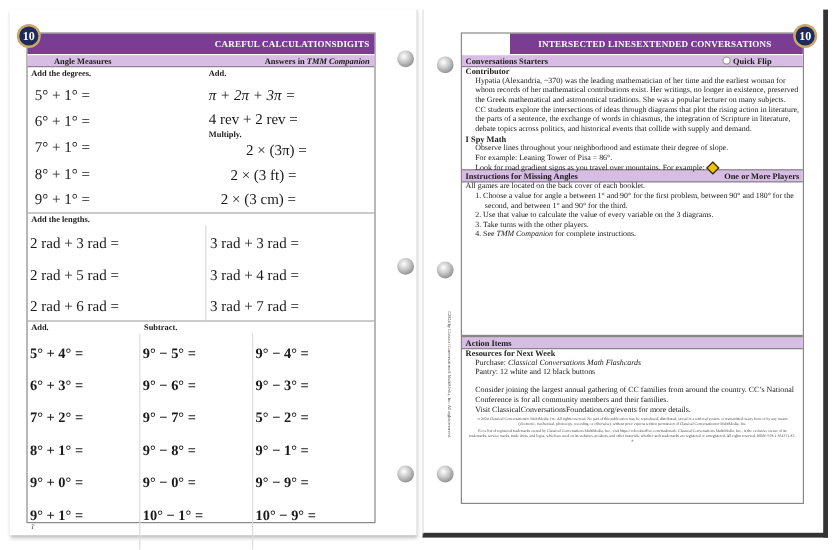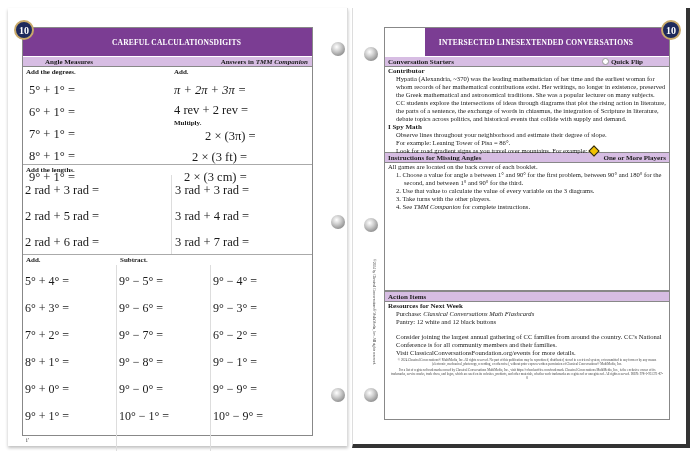--- a/index.html
+++ b/index.html
@@ -12,55 +12,55 @@
   .page-right { position: absolute; left: 352px; top: 8px; width: 338px; height: 440px; background: #fff;
     border-right: 4px solid #333; border-bottom: 4px solid #333; border-left: 1px solid #ddd; }
 
   .hole { position: absolute; width: 14px; height: 14px; border-radius: 50%;
     background: radial-gradient(circle at 40% 35%, #ffffff 0%, #cfcfcf 35%, #6a6a6a 100%); }
 
   .sheet { position: absolute; border: 1px solid #888; background: #fff; }
   .left-sheet { left: 22px; top: 27px; width: 291px; height: 409px; }
   .right-sheet { left: 384px; top: 27px; width: 286px; height: 393px; }
 
-  .bar-dark { height: 28px; background: #7b3d93; color: #fff; font-size: 7.5px; letter-spacing: 0.2px;
-    display: flex; justify-content: center; align-items: center; padding: 0 4px 0 22px; font-weight: bold; }
+  .bar-dark { height: 17px; background: #7b3d93; color: #fff; font-size: 7.5px; letter-spacing: 0.2px;
+    display: flex; justify-content: flex-end; align-items: center; padding: 0 4px 0 22px; font-weight: bold; }
   .right-sheet .bar-dark { padding: 0 26px 0 4px; margin-left: 40px; }
   .bar-light { height: 11px; background: #d7bde3; color: #1a1a1a; font-size: 7px; font-weight: bold;
     display: flex; justify-content: space-between; align-items: center; padding: 0 4px 0 22px;
     border-top: 1px solid #fff; border-bottom: 1px solid #888; }
   .right-sheet .bar-light { padding: 0 26px 0 3px; }
   .bar-light.plain { padding: 0 3px; border-top: 1px solid #888; }
 
   .badge { position: absolute; width: 20px; height: 20px; border-radius: 50%; background: #1e2a5c;
     border: 2px solid #c8a96a; color: #fff; font-size: 10px; font-weight: bold; display: flex;
     align-items: center; justify-content: center; z-index: 5; }
   .badge-left { left: 14px; top: 20px; }
   .badge-right { left: 661px; top: 20px; }
 
   .section { position: relative; border-bottom: 1px solid #aaa; }
   .sec-label { font-size: 7px; font-weight: bold; padding: 1px 3px; }
   .math { font-size: 12.5px; line-height: 1; white-space: nowrap; }
 
   
-  .s1 { height: 98px; }
+  .s1 { height: 122px; }
   .s1 .col-l { position: absolute; left: 0; top: 0; width: 148px; }
   .s1 .col-r { position: absolute; left: 148px; top: 0; width: 140px; }
   .s1 .col-l .math { position: absolute; left: 6px; }
   .s1 .col-r .math { position: absolute; }
 
   
   .s2 { height: 90px; }
   .s2 .divider { position: absolute; left: 148px; top: 10px; bottom: 0; border-left: 1px solid #ddd; }
   .s2 .math { position: absolute; }
 
   
   .s3 { height: 196px; border-bottom: none; }
   .s3 .vd { position: absolute; top: 10px; bottom: 0; border-left: 1px solid #ddd; }
-  .s3 .math { position: absolute; font-size: 12px; }
+  .s3 .math { position: absolute; font-size: 12px; font-weight: bold; }
 
   .page-num { position: absolute; left: 26px; top: 437px; font-size: 6px; color: #333; }
 
   
   .rt { font-size: 6.6px; line-height: 8px; padding: 0 3px; }
   .rt .h { font-weight: bold; font-size: 7px; }
   .rt .ind { padding-left: 8px; }
   .rt ol { list-style: none; padding-left: 8px; }
   .rt ol li { padding-left: 8px; text-indent: -8px; }
   .quick-flip { display: flex; align-items: center; gap: 2px; }
@@ -146,41 +146,41 @@
       <div class="math" style="left:2px;top:128px">9° + 0° =</div>
       <div class="math" style="left:2px;top:155px">9° + 1° =</div>
       <div class="math" style="left:96px;top:20px">9° − 5° =</div>
       <div class="math" style="left:96px;top:47px">9° − 6° =</div>
       <div class="math" style="left:96px;top:74px">9° − 7° =</div>
       <div class="math" style="left:96px;top:101px">9° − 8° =</div>
       <div class="math" style="left:96px;top:128px">9° − 0° =</div>
       <div class="math" style="left:96px;top:155px">10° − 1° =</div>
       <div class="math" style="left:190px;top:20px">9° − 4° =</div>
       <div class="math" style="left:190px;top:47px">9° − 3° =</div>
-      <div class="math" style="left:190px;top:74px">6° − 2° =</div>
+      <div class="math" style="left:190px;top:74px">5° − 2° =</div>
       <div class="math" style="left:190px;top:101px">9° − 1° =</div>
       <div class="math" style="left:190px;top:128px">9° − 9° =</div>
       <div class="math" style="left:190px;top:155px">10° − 9° =</div>
     </div>
   </div>
   <div class="page-num">i'</div>
 
   <div class="vertical-copy">
       <span>©2024 by Classical Conversations® MultiMedia, Inc. All rights reserved.</span>
     </div>
   <div class="badge badge-right">
       <span>10</span>
     </div>
   <div class="sheet right-sheet">
     <div class="bar-dark">
       <span>INTERSECTED LINES</span>
       <span>EXTENDED CONVERSATIONS</span>
     </div>
     <div class="bar-light">
-      <span>Conversation Starters</span>
+      <span>Conversations Starters</span>
       <span class="quick-flip">
           <span class="qf-circle"></span>
           <span>Quick Flip</span>
         </span>
     </div>
     <div class="rt conv-block">
       <div class="h">Contributor</div>
       <div class="ind">Hypatia (Alexandria, ~370) was the leading mathematician of her time and the earliest woman for whom records of her mathematical contributions exist. Her writings, no longer in existence, preserved the Greek mathematical and astronomical traditions. She was a popular lecturer on many subjects.</div>
       <div class="ind">CC students explore the intersections of ideas through diagrams that plot the rising action in literature, the parts of a sentence, the exchange of words in chiasmus, the integration of Scripture in literature, debate topics across politics, and historical events that collide with supply and demand.</div>
       <div class="h">I Spy Math</div>

